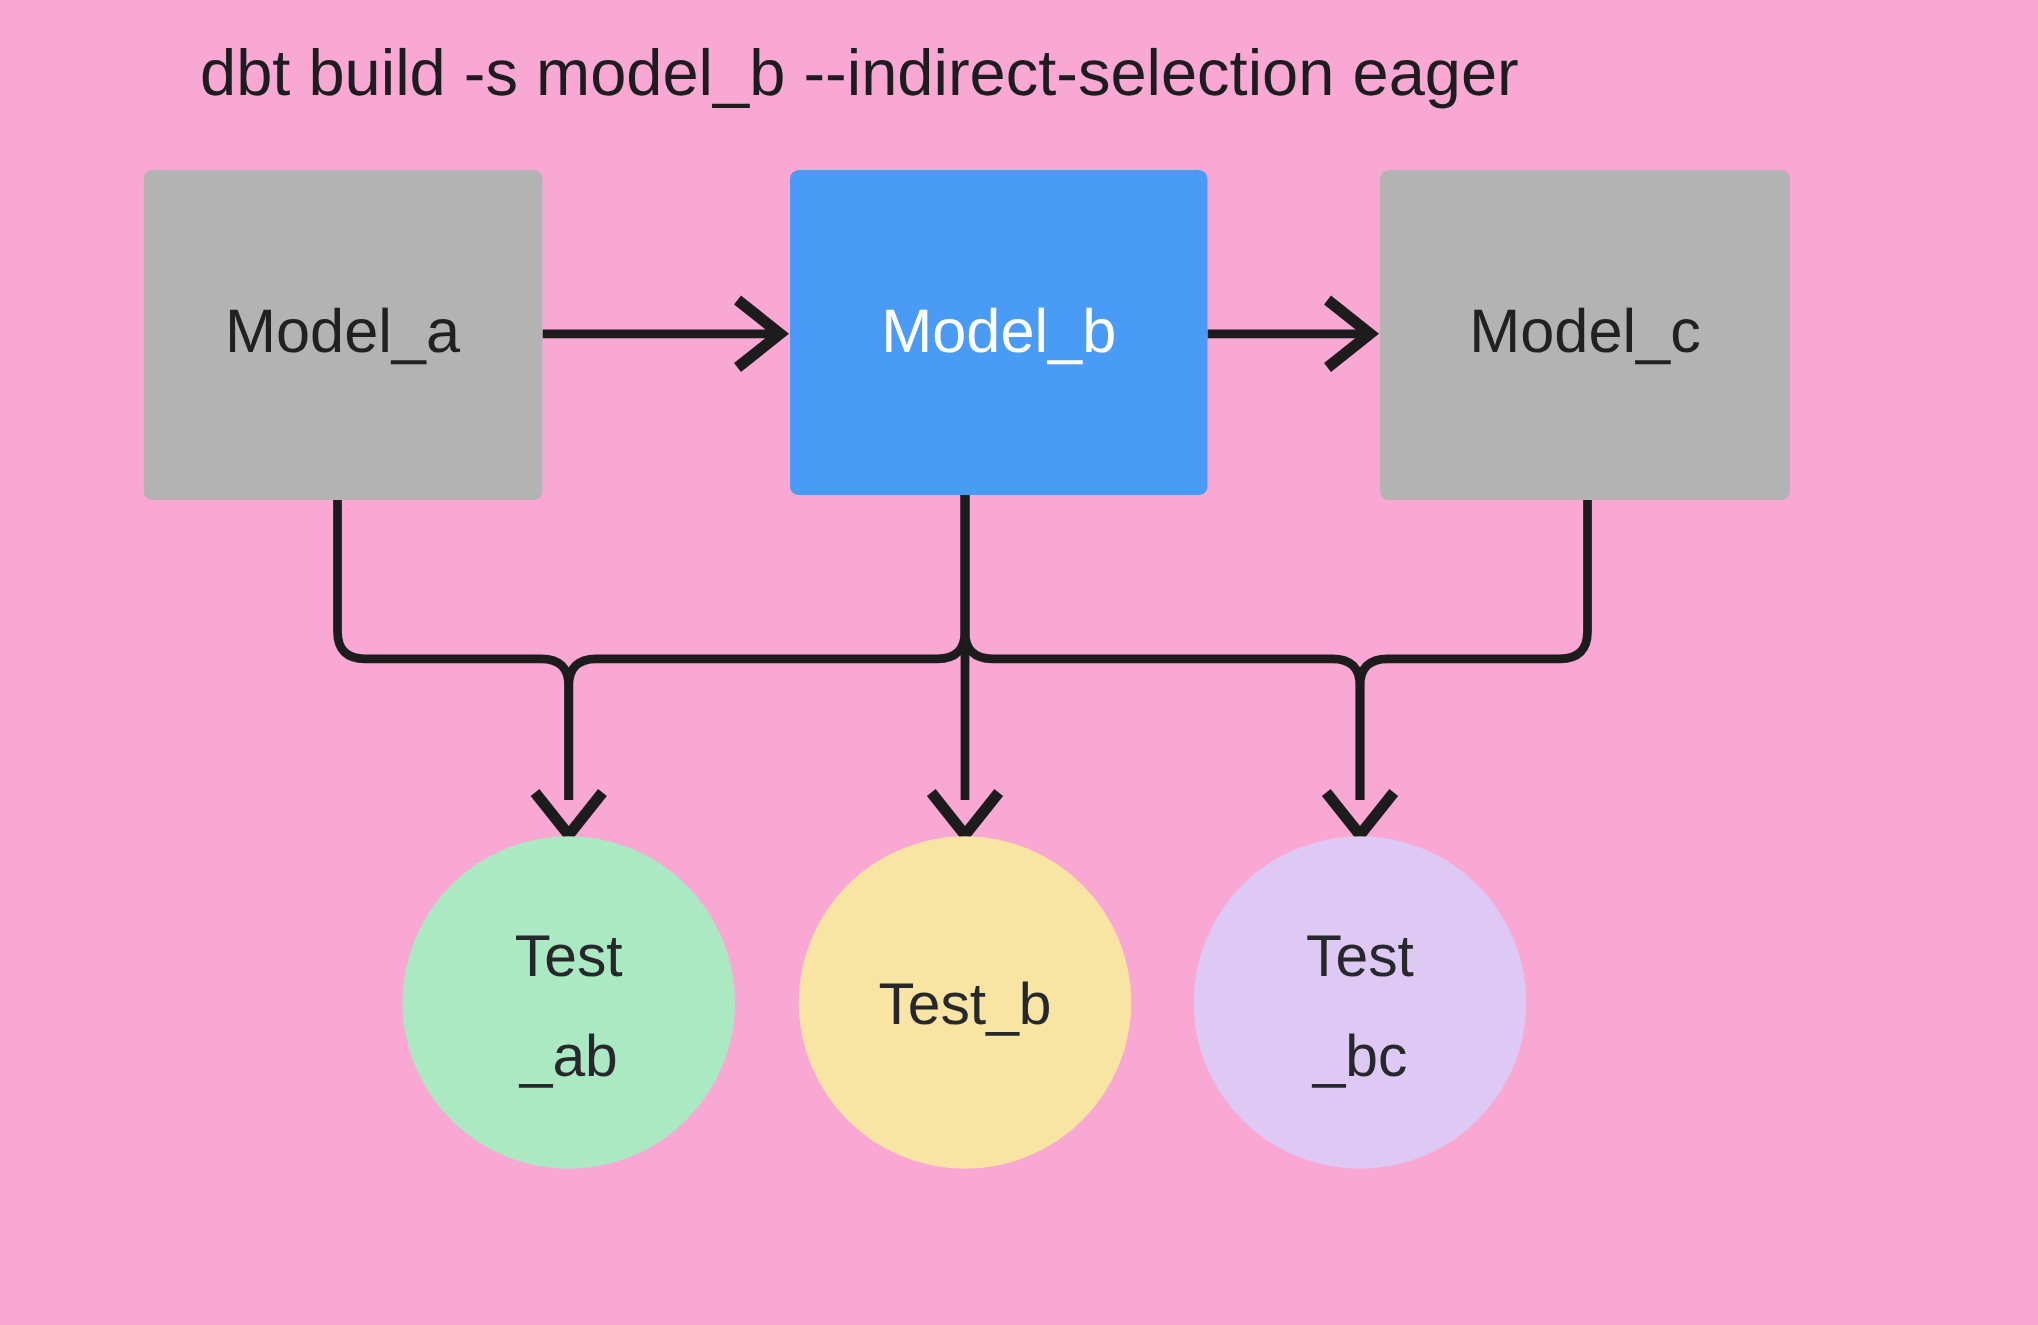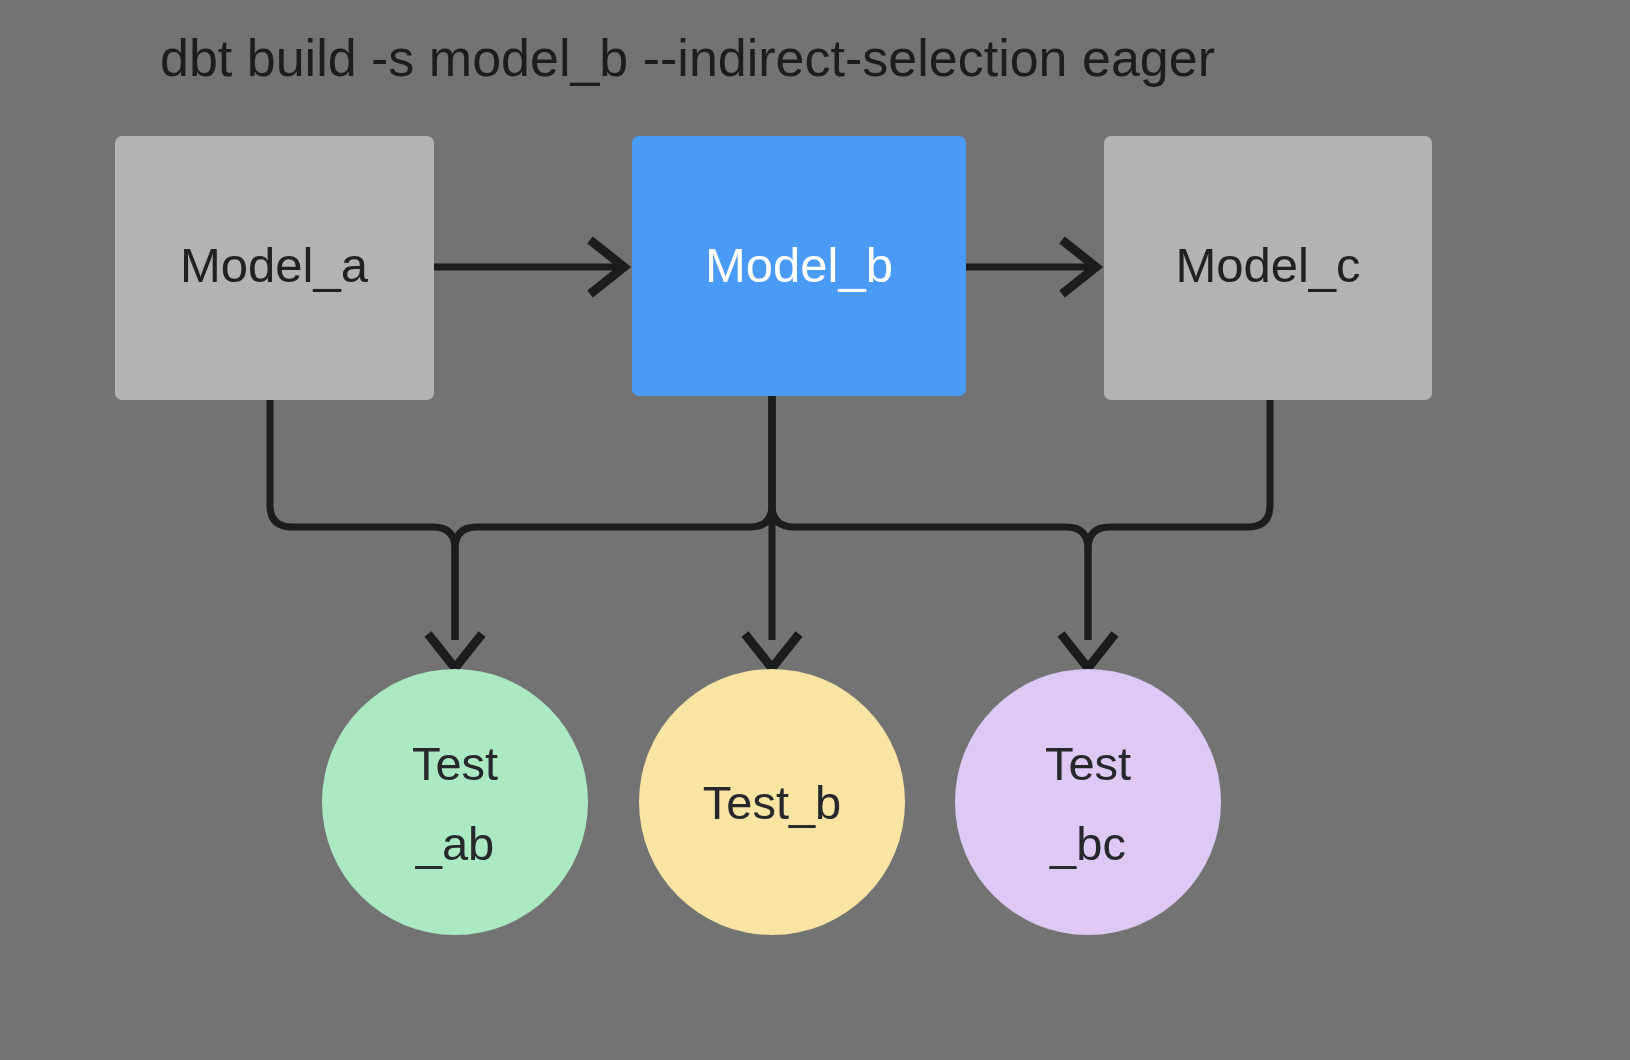--- a/index.html
+++ b/index.html
@@ -4,21 +4,21 @@
 <style>
   html, body {
     margin: 0;
     padding: 0;
     background: #ffffff;
   }
   #page {
     position: relative;
     width: 1630px;
     height: 1060px;
-    background: #737373;
+    background: #f9a8d4;
     font-family: "Liberation Sans", sans-serif;
     overflow: hidden;
   }
   #diagram-svg {
     position: absolute;
     left: 0;
     top: 0;
     width: 1630px;
     height: 1060px;
     display: block;

